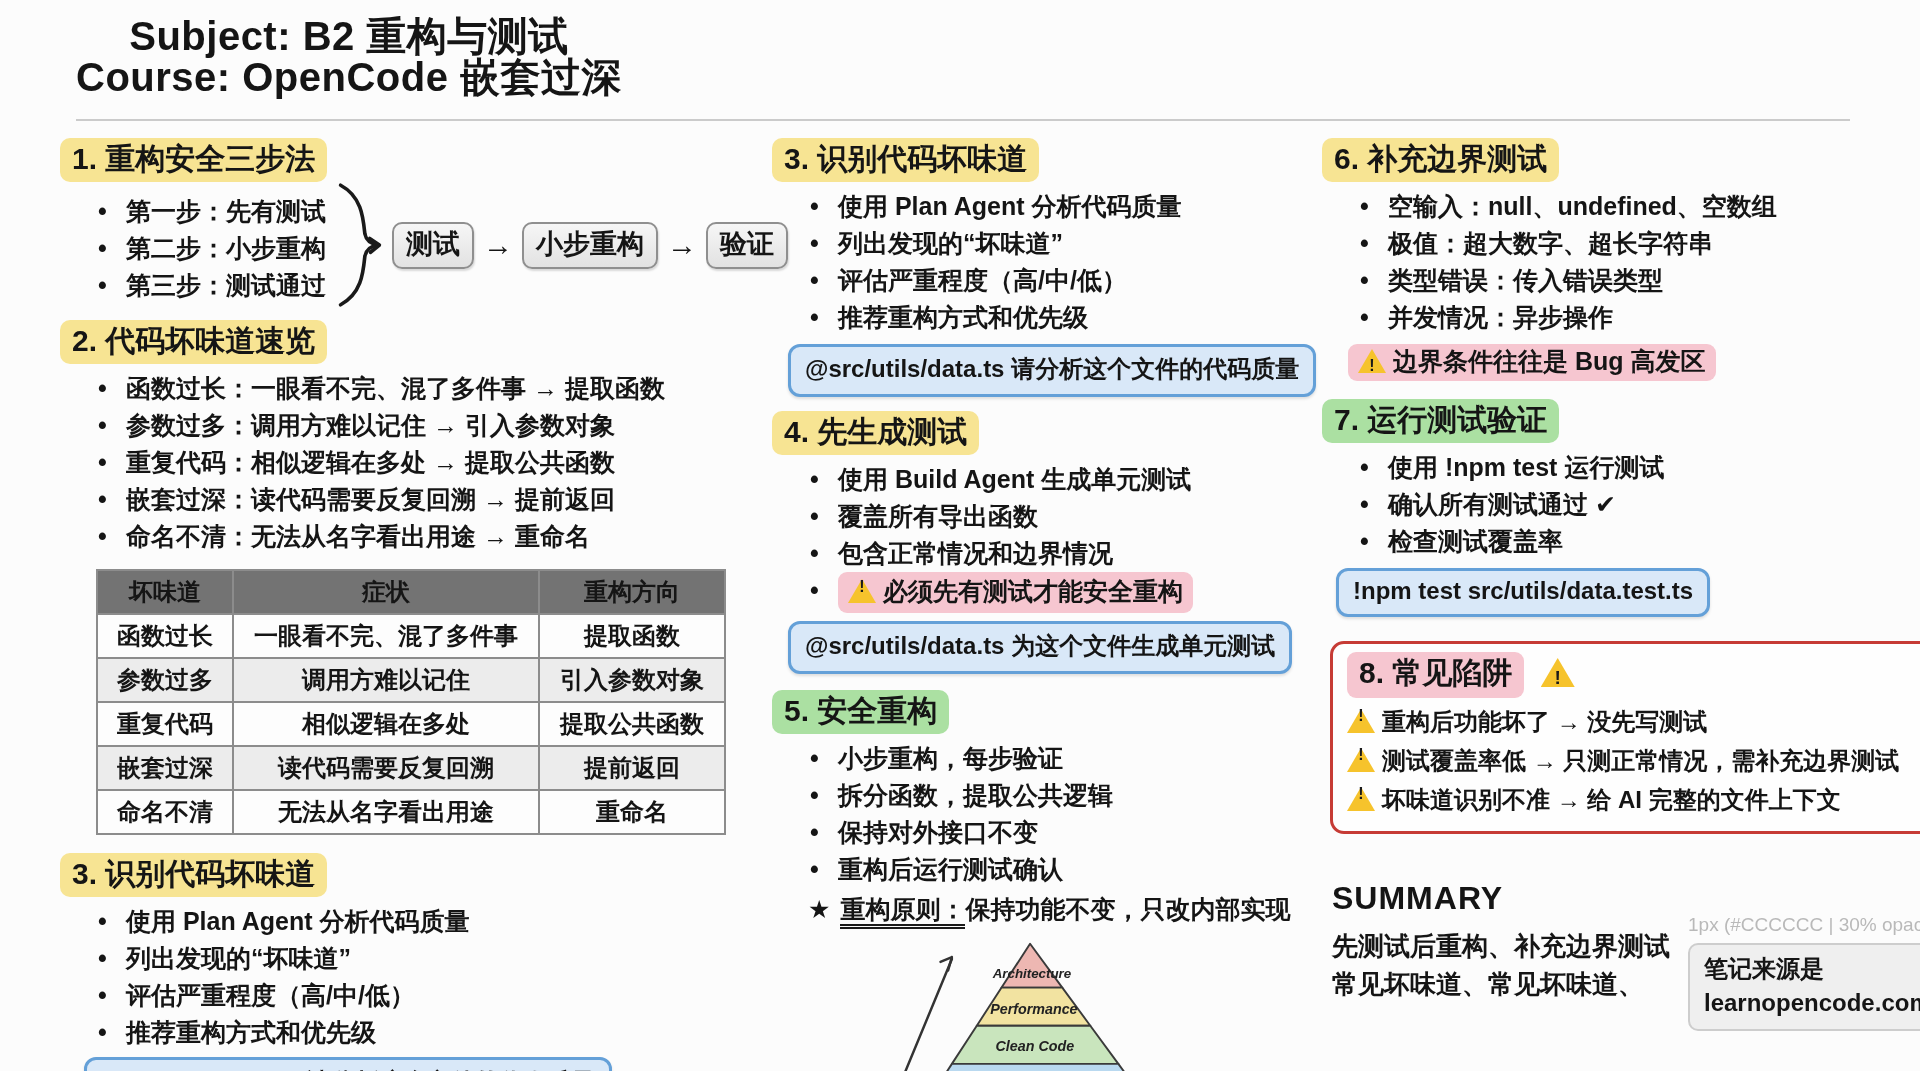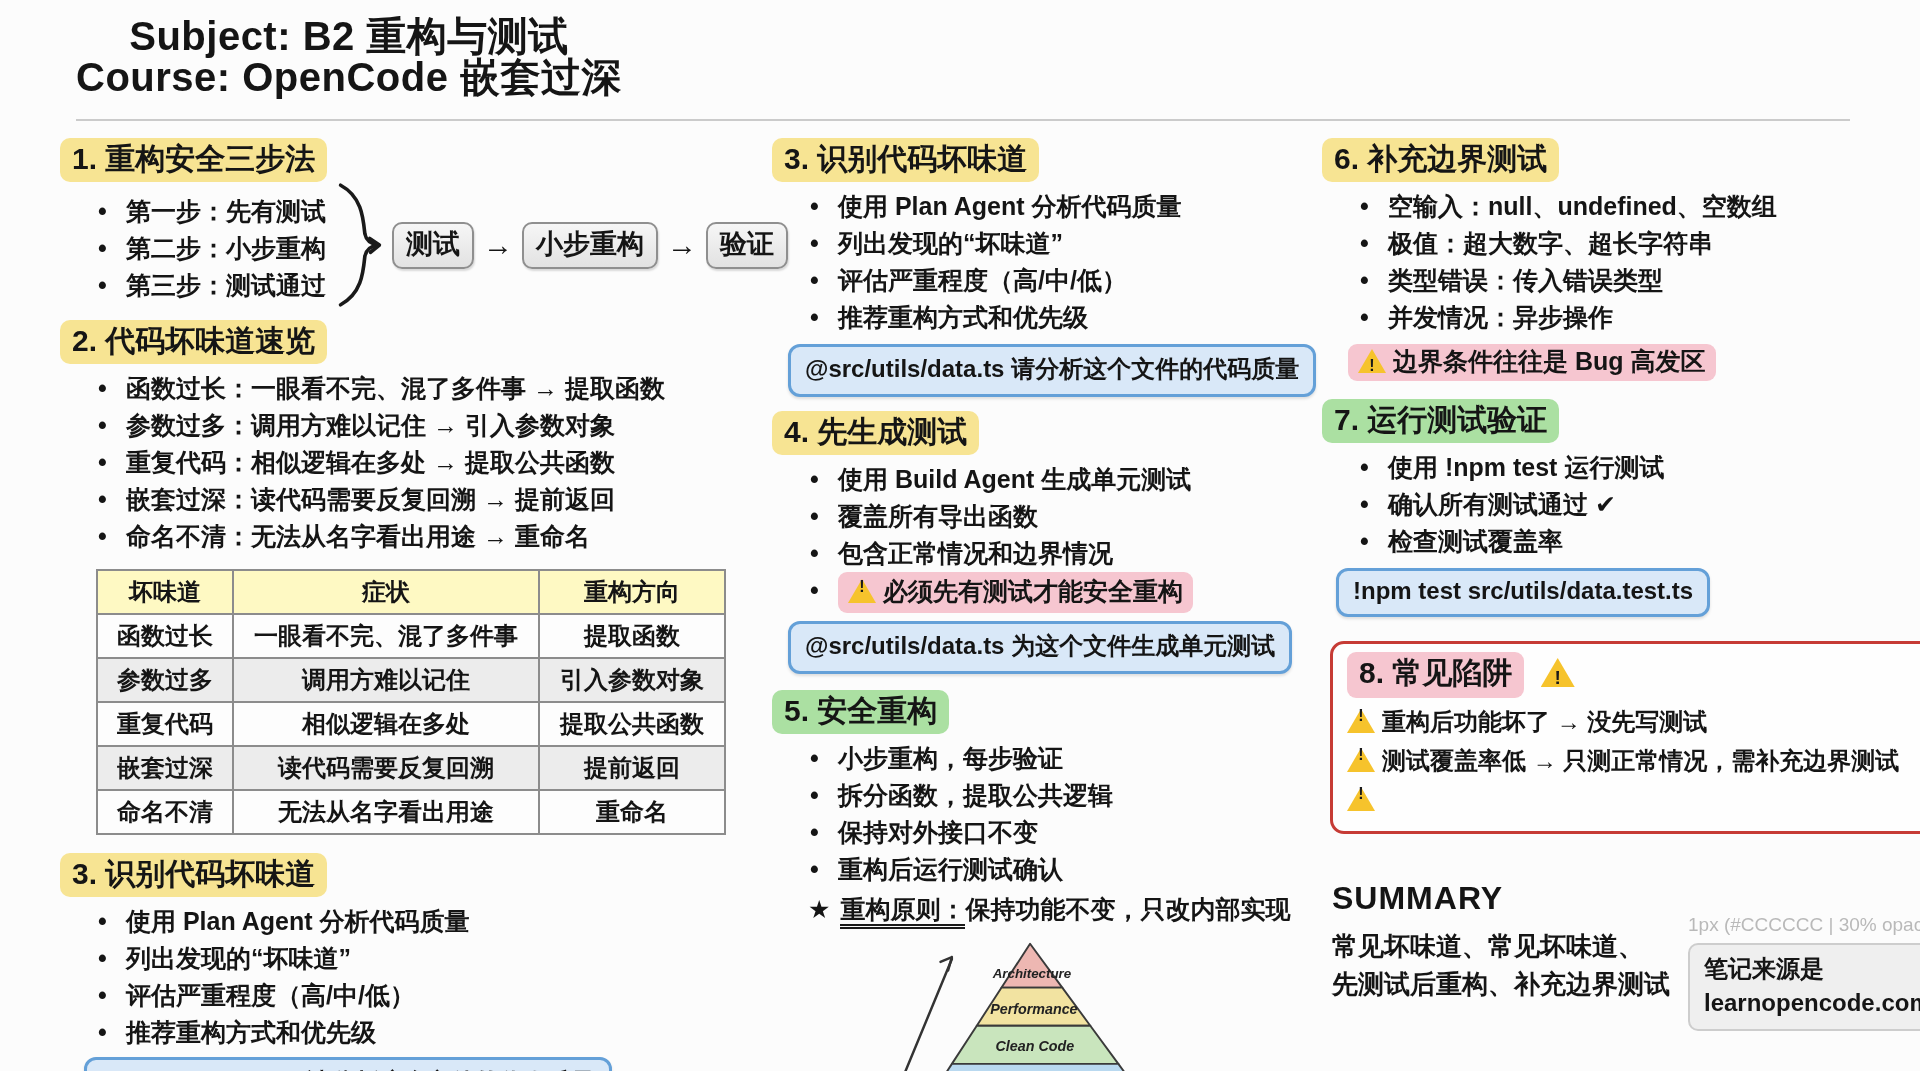--- a/index.html
+++ b/index.html
@@ -42,21 +42,21 @@
     white-space:nowrap; box-shadow:1px 2px 2px rgba(0,0,0,.14);
   }
   .flow-arrow { font-size:30px; font-weight:800; }
 
   
   .smell-table { border-collapse:collapse; margin:14px 0 0 36px; }
   .smell-table th, .smell-table td {
     border:2px solid #8c8c8c; font-size:24px; font-weight:700;
     text-align:center; padding:5px 12px; white-space:nowrap; background:#fdfdfd;
   }
-  .smell-table th { background:#fef9c3; }
+  .smell-table th { background:#737373; }
   .smell-table tbody tr:nth-child(even) td { background:#ececec; }
   .cw1 { min-width:110px; } .cw2 { min-width:280px; } .cw3 { min-width:160px; }
 
   
   .prompt-box {
     display:inline-block; background:#d9e8f8; border:3px solid #64a0d8;
     border-radius:12px; padding:6px 14px 9px; font-size:24px; font-weight:700;
     white-space:nowrap; box-shadow:0 2px 3px rgba(0,0,0,.12);
   }
 
@@ -279,29 +279,29 @@
         <span class="hl-pink">8. 常见陷阱</span>
         <span class="warn-icon lg" style="margin-left:8px"><span class="tri"></span><span class="ex">!</span></span>
       </div>
       <div class="pit">
         <span class="warn-icon"><span class="tri"></span><span class="ex">!</span></span><span>重构后功能坏了 → 没先写测试</span>
       </div>
       <div class="pit">
         <span class="warn-icon"><span class="tri"></span><span class="ex">!</span></span><span>测试覆盖率低 → 只测正常情况，需补充边界测试</span>
       </div>
       <div class="pit">
-        <span class="warn-icon"><span class="tri"></span><span class="ex">!</span></span>
+        <span class="warn-icon"><span class="tri"></span><span class="ex">!</span></span><span>坏味道识别不准 → 给 AI 完整的文件上下文</span>
       </div>
     </div>
 
     <div class="summary-row">
       <div class="summary-left">
         <div class="summary-title">SUMMARY</div>
+        <div class="summary-line">先测试后重构、补充边界测试</div>
         <div class="summary-line">常见坏味道、常见坏味道、</div>
-        <div class="summary-line">先测试后重构、补充边界测试</div>
       </div>
       <div class="summary-right">
         <div class="style-note">1px (#CCCCCC | 30% opacity</div>
         <div class="source-box">
           <div>笔记来源是</div>
           <div>learnopencode.com</div>
         </div>
       </div>
     </div>
   </div>

